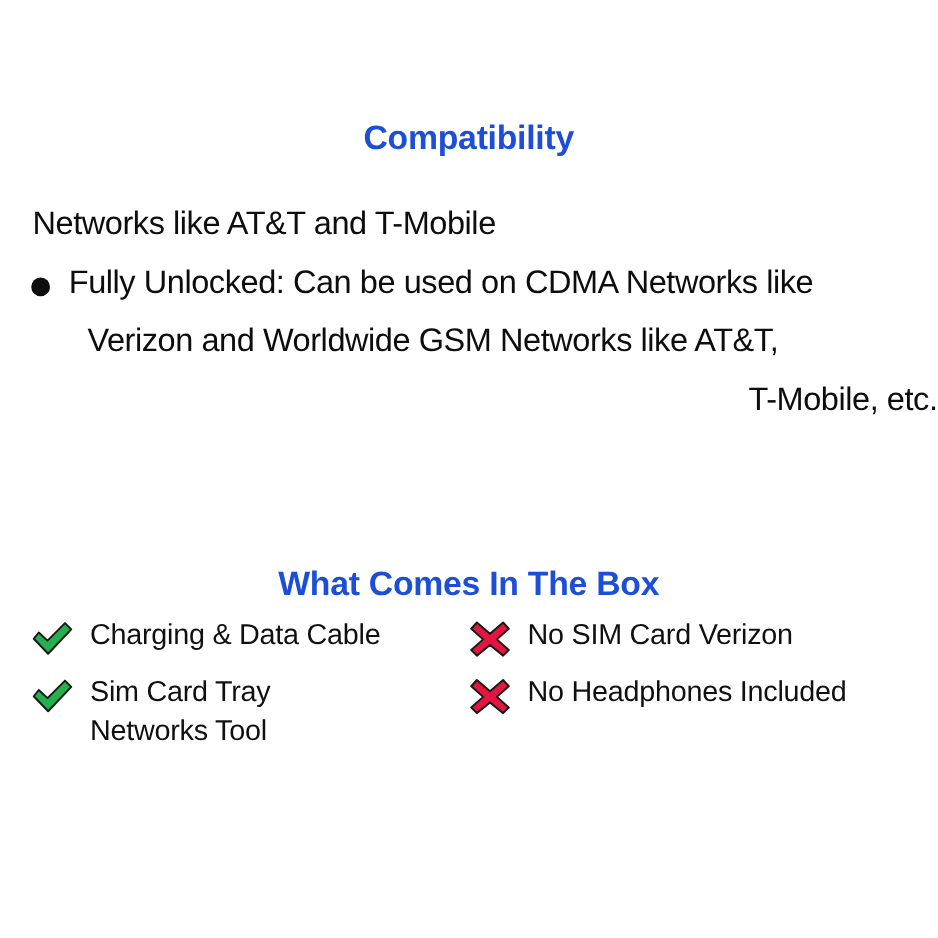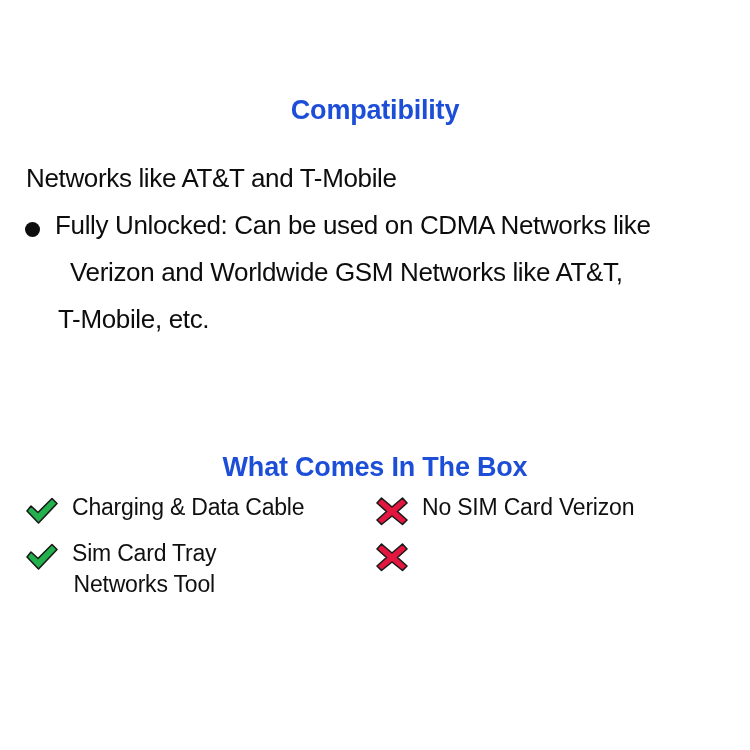--- a/index.html
+++ b/index.html
@@ -55,21 +55,21 @@
     color: #0d0d0d;
     white-space: nowrap;
     letter-spacing: -0.35px;
   }
   .compat-line.first {
     position: relative;
     padding-left: 55px;
   }
   .compat-line.cont-1 { padding-left: 26px; }
   .compat-line.cont-2 { padding-left: 70px; }
-  .compat-line.cont-3 { padding-left: 58px; }
+  .compat-line.cont-3 { padding-left: 58px; text-align: right; }
 
   .bullet-dot {
     position: absolute;
     left: 25px;
     top: 20px;
     width: 15px;
     height: 15px;
     border-radius: 50%;
     background: #0d0d0d;
   }
@@ -86,21 +86,20 @@
     top: 0;
   }
   .box-col.left  { left: 25px;  width: 330px; }
   .box-col.right { left: 375px; width: 360px; }
 
   .box-row {
     display: flex;
     align-items: flex-start;
     margin-bottom: 12px;
     min-height: 34px;
-    text-align: center;
   }
   .box-icon {
     flex: 0 0 34px;
     width: 34px;
     height: 30px;
     margin-top: 4px;
     margin-right: 13px;
     position: relative;
   }
   .box-text {
@@ -187,19 +186,22 @@
           <span>No SIM Card Verizon</span>
         </span>
       </div>
 
       <div class="box-row">
         <span class="box-icon">
           <svg class="icon-svg" viewBox="0 0 34 30" xmlns="http://www.w3.org/2000/svg">
             <path d="M6.5 2 L17 11 L27.5 2 L32 7 L22.5 15.5 L32 24 L27.5 28.5 L17 20 L6.5 28.5 L2 24 L11.5 15.5 L2 7 Z" fill="#e3163f" stroke="#1a1a1a" stroke-width="1.6" stroke-linejoin="round"></path>
           </svg>
         </span>
+        <span class="box-text">
+          <span>No Headphones Included</span>
+        </span>
       </div>
 
     </div>
 
   </div>
 
 </div>
 
 </body></html>

